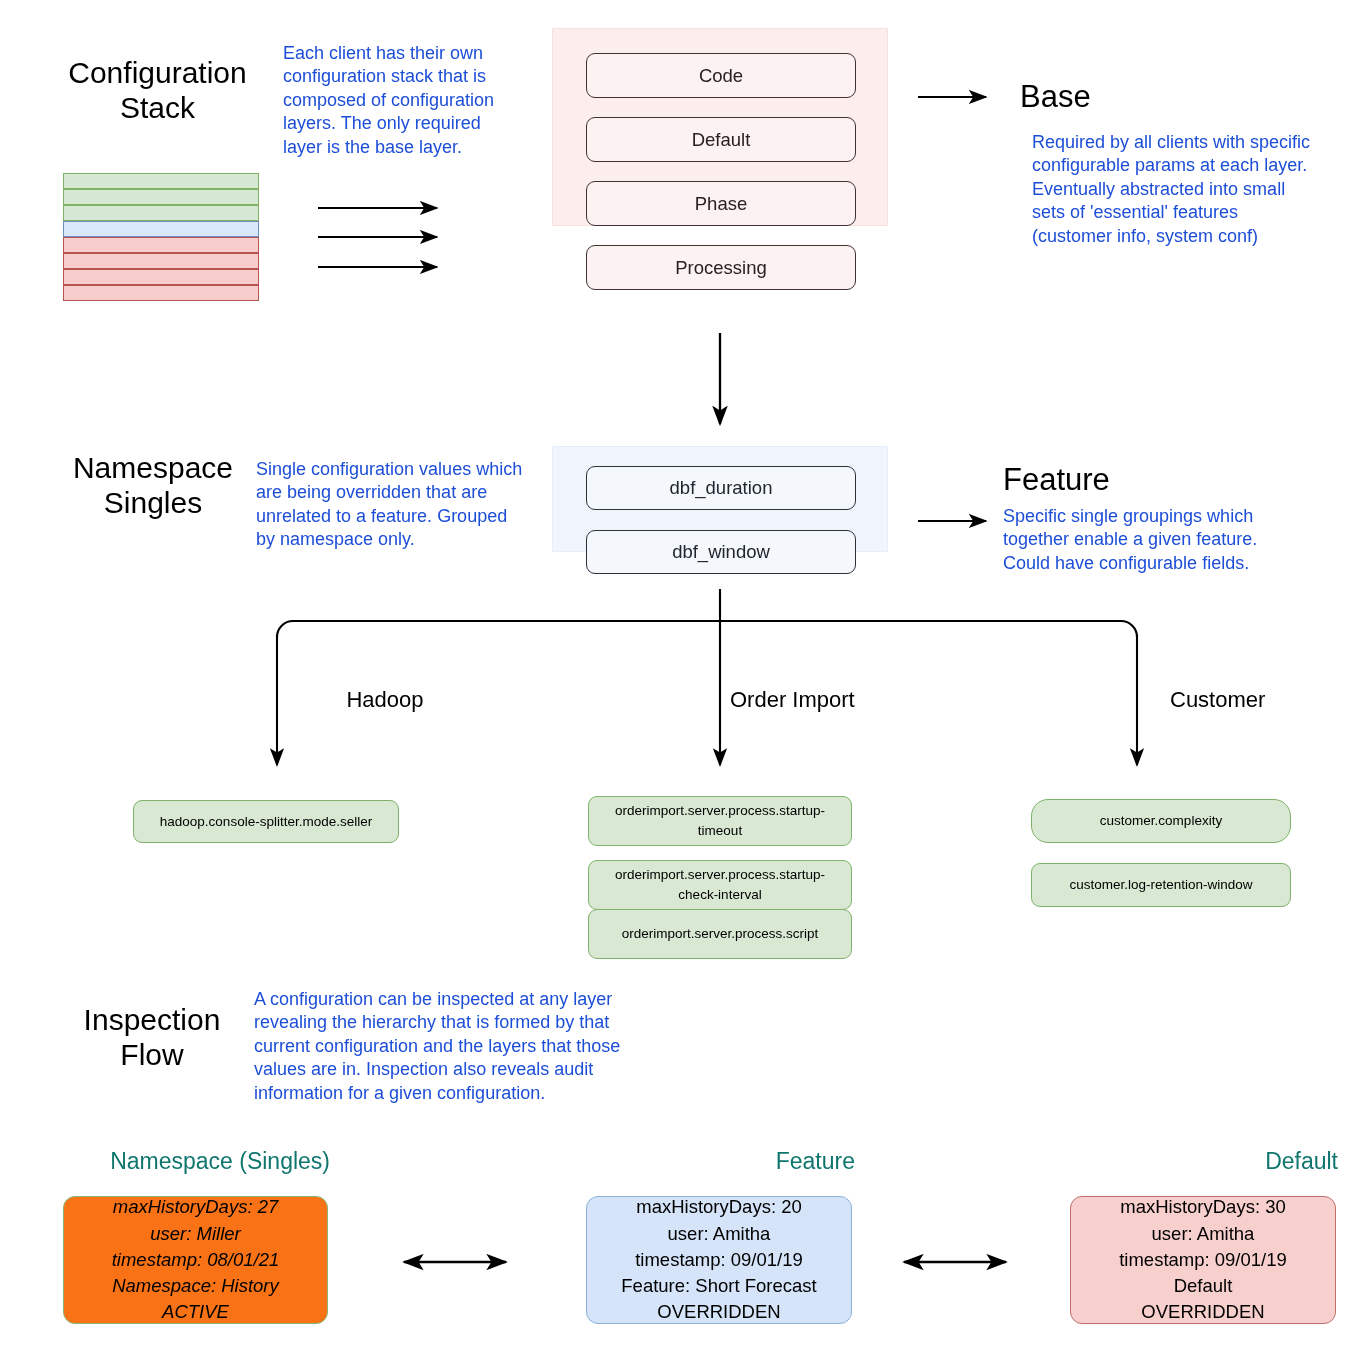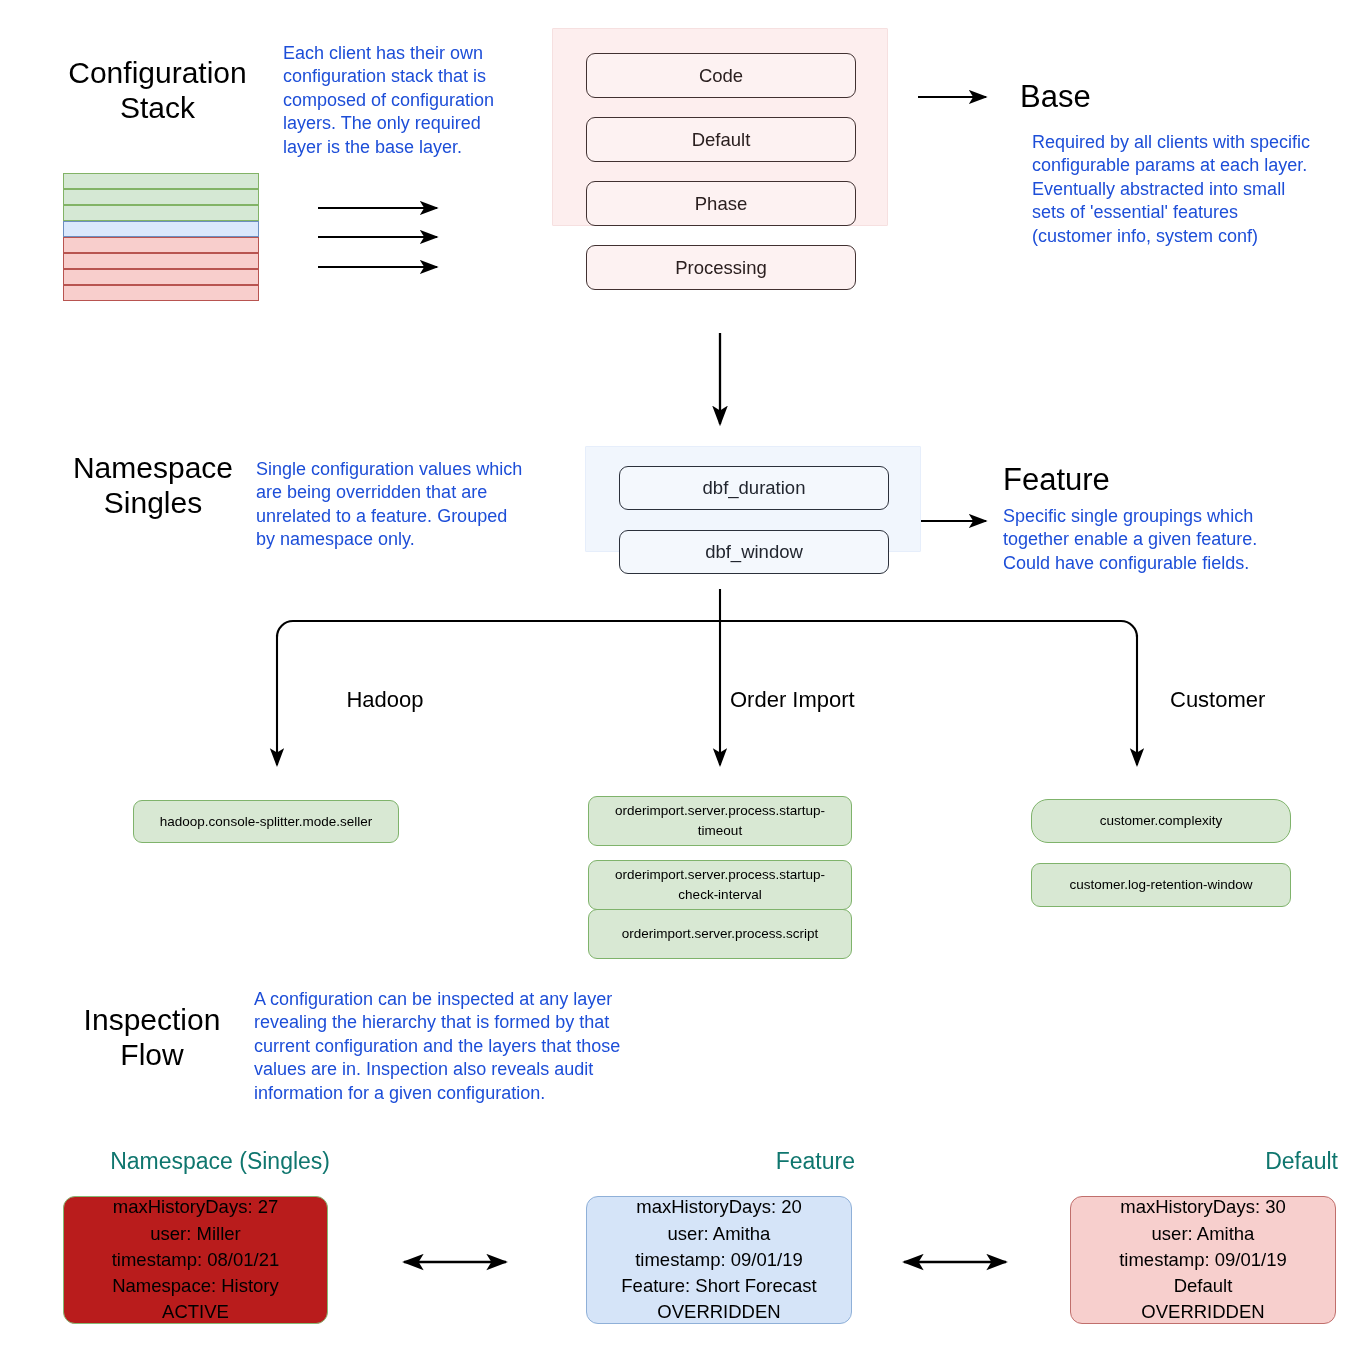--- a/index.html
+++ b/index.html
@@ -102,21 +102,21 @@
     border-radius: 12px;
     display: flex;
     flex-direction: column;
     align-items: center;
     justify-content: center;
     text-align: center;
     font-size: 18.5px;
     line-height: 1.42;
     color: #000;
   }
-  .card-green { background: #b91c1c; border: 1.6px solid #86b874; }
+  .card-green { background: #f97316; border: 1.6px solid #86b874; font-style: italic; }
   .card-blue  { background: #d5e4f8; border: 1.6px solid #8fb0d8; }
   .card-red   { background: #f7cfcd; border: 1.6px solid #c06f6c; }
   .card .line { white-space: nowrap; }
 
   svg.overlay {
     position: absolute;
     left: 0; top: 0;
     width: 1368px;
     height: 1346px;
     pointer-events: none;
@@ -218,21 +218,21 @@
 (customer info, system conf)</div>
 
   <div class="abs section-title" style="left:58px; top:450px; width:190px;">Namespace
 Singles</div>
 
   <div class="abs body-text" style="left:256px; top:458px; width:290px;">Single configuration values which
 are being overridden that are
 unrelated to a feature. Grouped
 by namespace only.</div>
 
-  <div class="abs container-box container-blue" style="left:552px; top:446px; width:336px; height:106px;margin-left:33px;">
+  <div class="abs container-box container-blue" style="left:552px; top:446px; width:336px; height:106px;">
     <div class="rbox rbox-lightblue" style="position:absolute; left:33px; top:19px; width:270px; height:44px;">
       <span>dbf_duration</span>
     </div>
     <div class="rbox rbox-lightblue" style="position:absolute; left:33px; top:83px; width:270px; height:44px;">
       <span>dbf_window</span>
     </div>
   </div>
 
   <div class="abs big-title" style="left:1003px; top:462px;">Feature</div>
 

